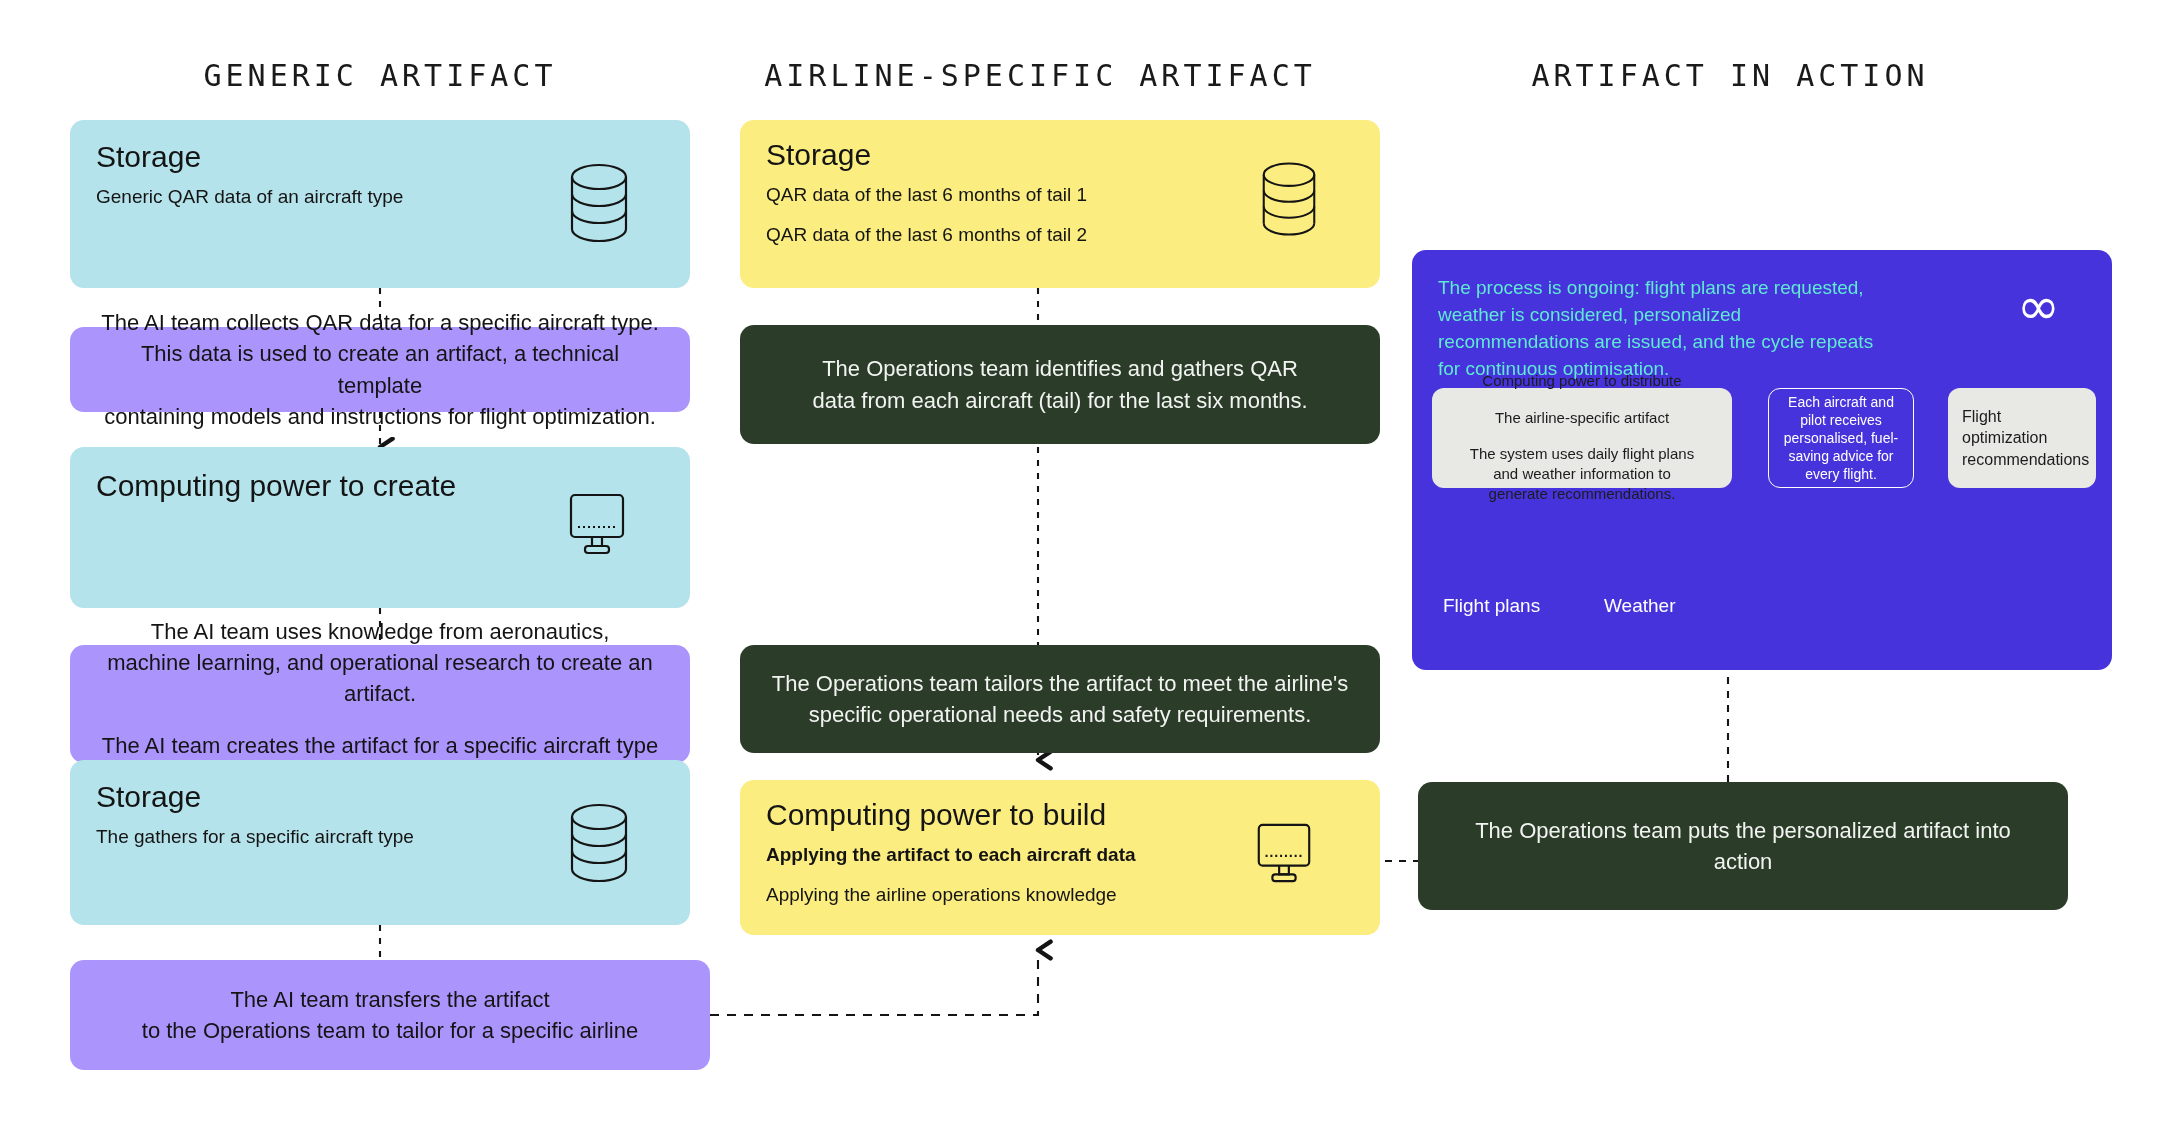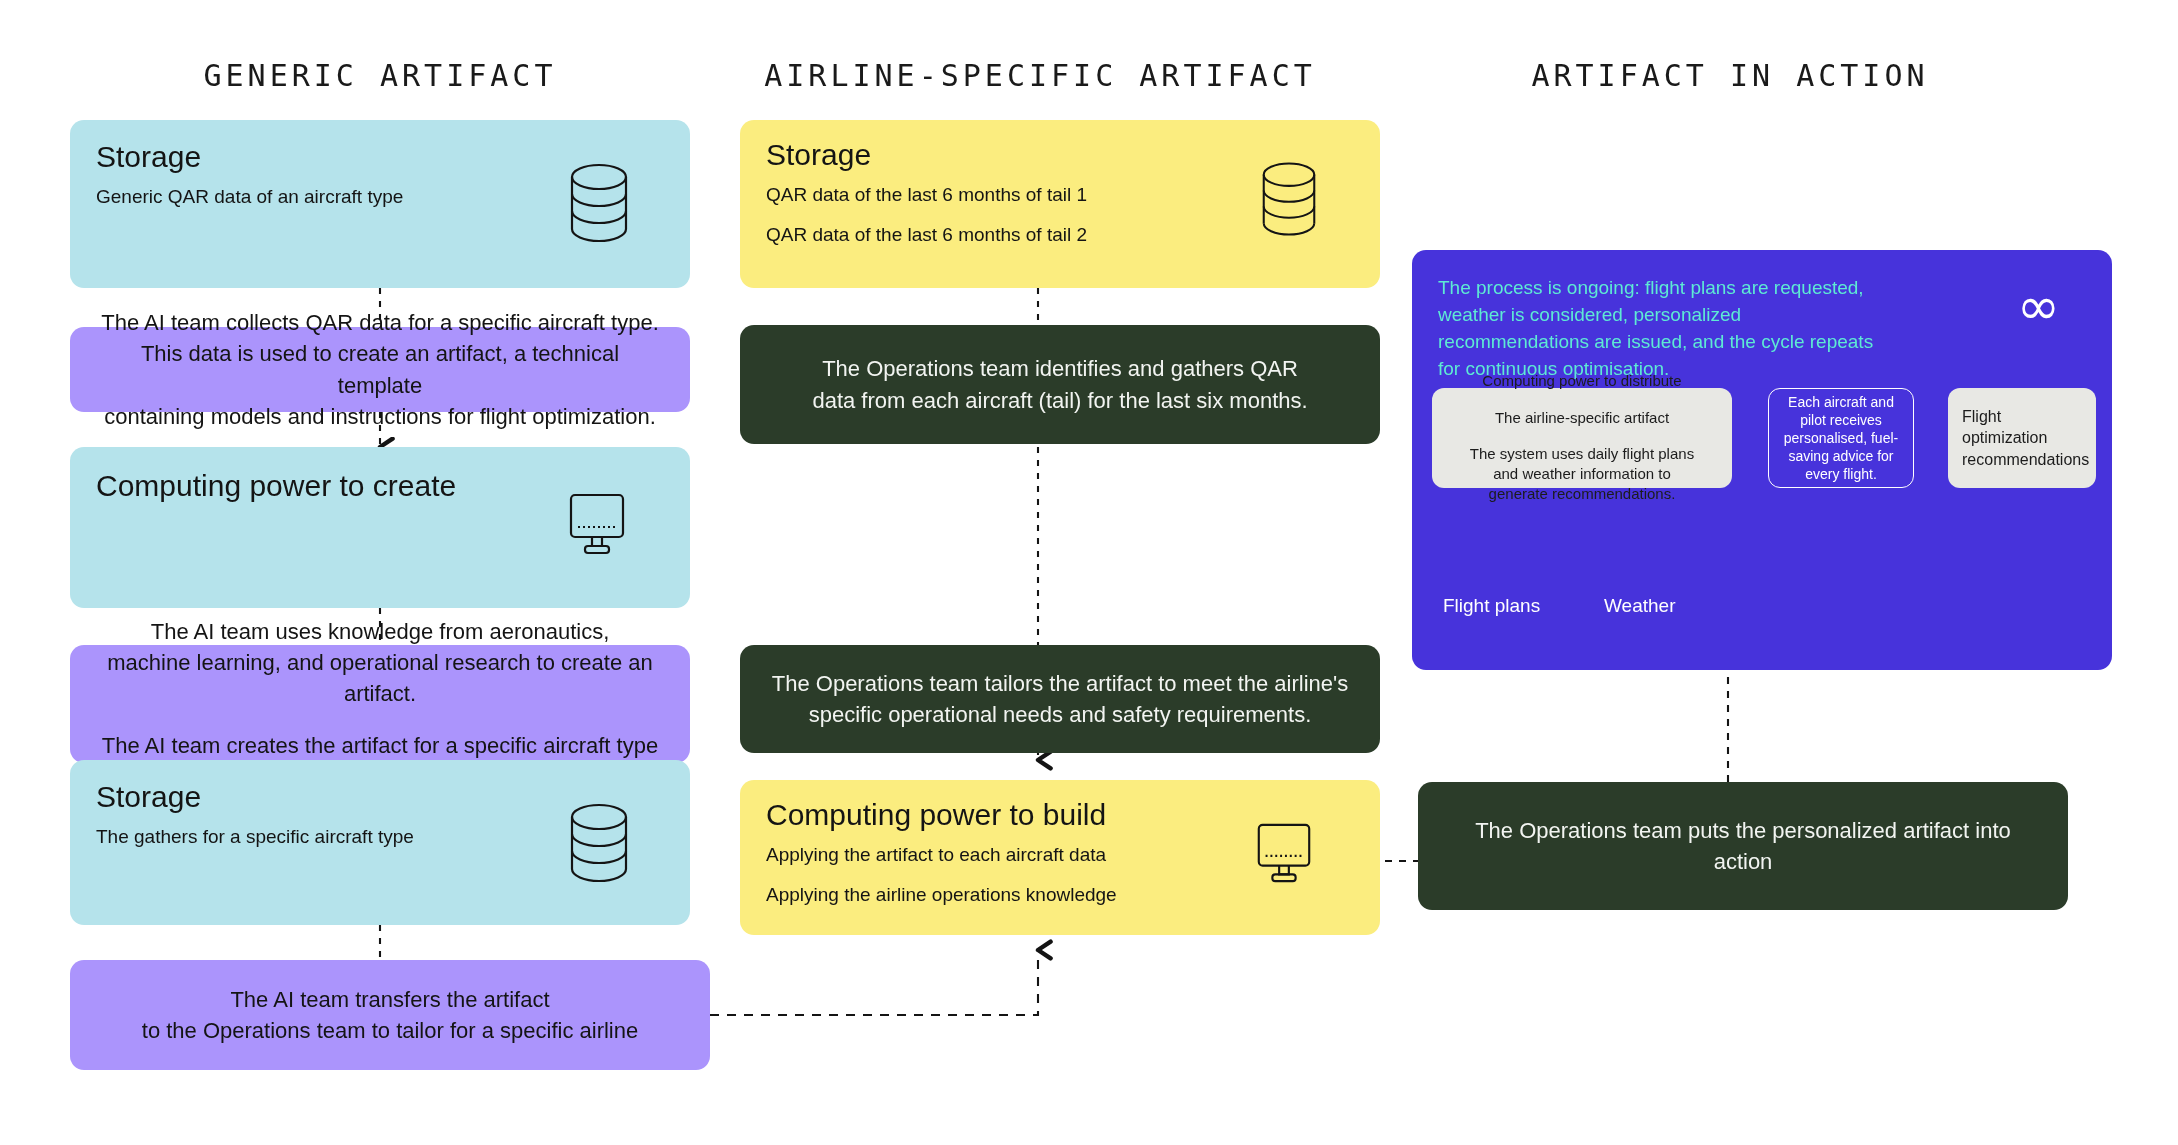--- a/index.html
+++ b/index.html
@@ -259,21 +259,21 @@
 data from each aircraft (tail) for the last six months.</div>
   </div>
 
   <div class="card green" style="left:740px; top:645px; width:640px; height:108px;">
     <div class="note-center" style="white-space:pre-line;">The Operations team tailors the artifact to meet the airline's
 specific operational needs and safety requirements.</div>
   </div>
 
   <div class="card yellow" style="left:740px; top:780px; width:640px; height:155px;">
     <div class="card-title" style="position:absolute; left:26px; top:18px;">Computing power to build</div>
-    <div class="card-sub" style="position:absolute; left:26px; top:62px;">Applying the artifact to each aircraft data</div>
+    <div class="card-sub" style="position:absolute; left:26px; top:62px;font-weight:bold;">Applying the artifact to each aircraft data</div>
     <div class="card-sub" style="position:absolute; left:26px; top:102px;">Applying the airline operations knowledge</div>
     <span class="icon" style="right:62px; top:42px;">
       <svg width="68" height="64" viewBox="0 0 70 66" fill="none" stroke="#141414" stroke-width="2.2">
         <rect x="9" y="3" width="52" height="42" rx="4"></rect>
         <path d="M16 35 H54" stroke-dasharray="2 3"></path>
         <path d="M30 45 L30 54 H40 L40 45"></path>
         <rect x="23" y="54" width="24" height="7" rx="3"></rect>
       </svg>
     </span>
   </div>

